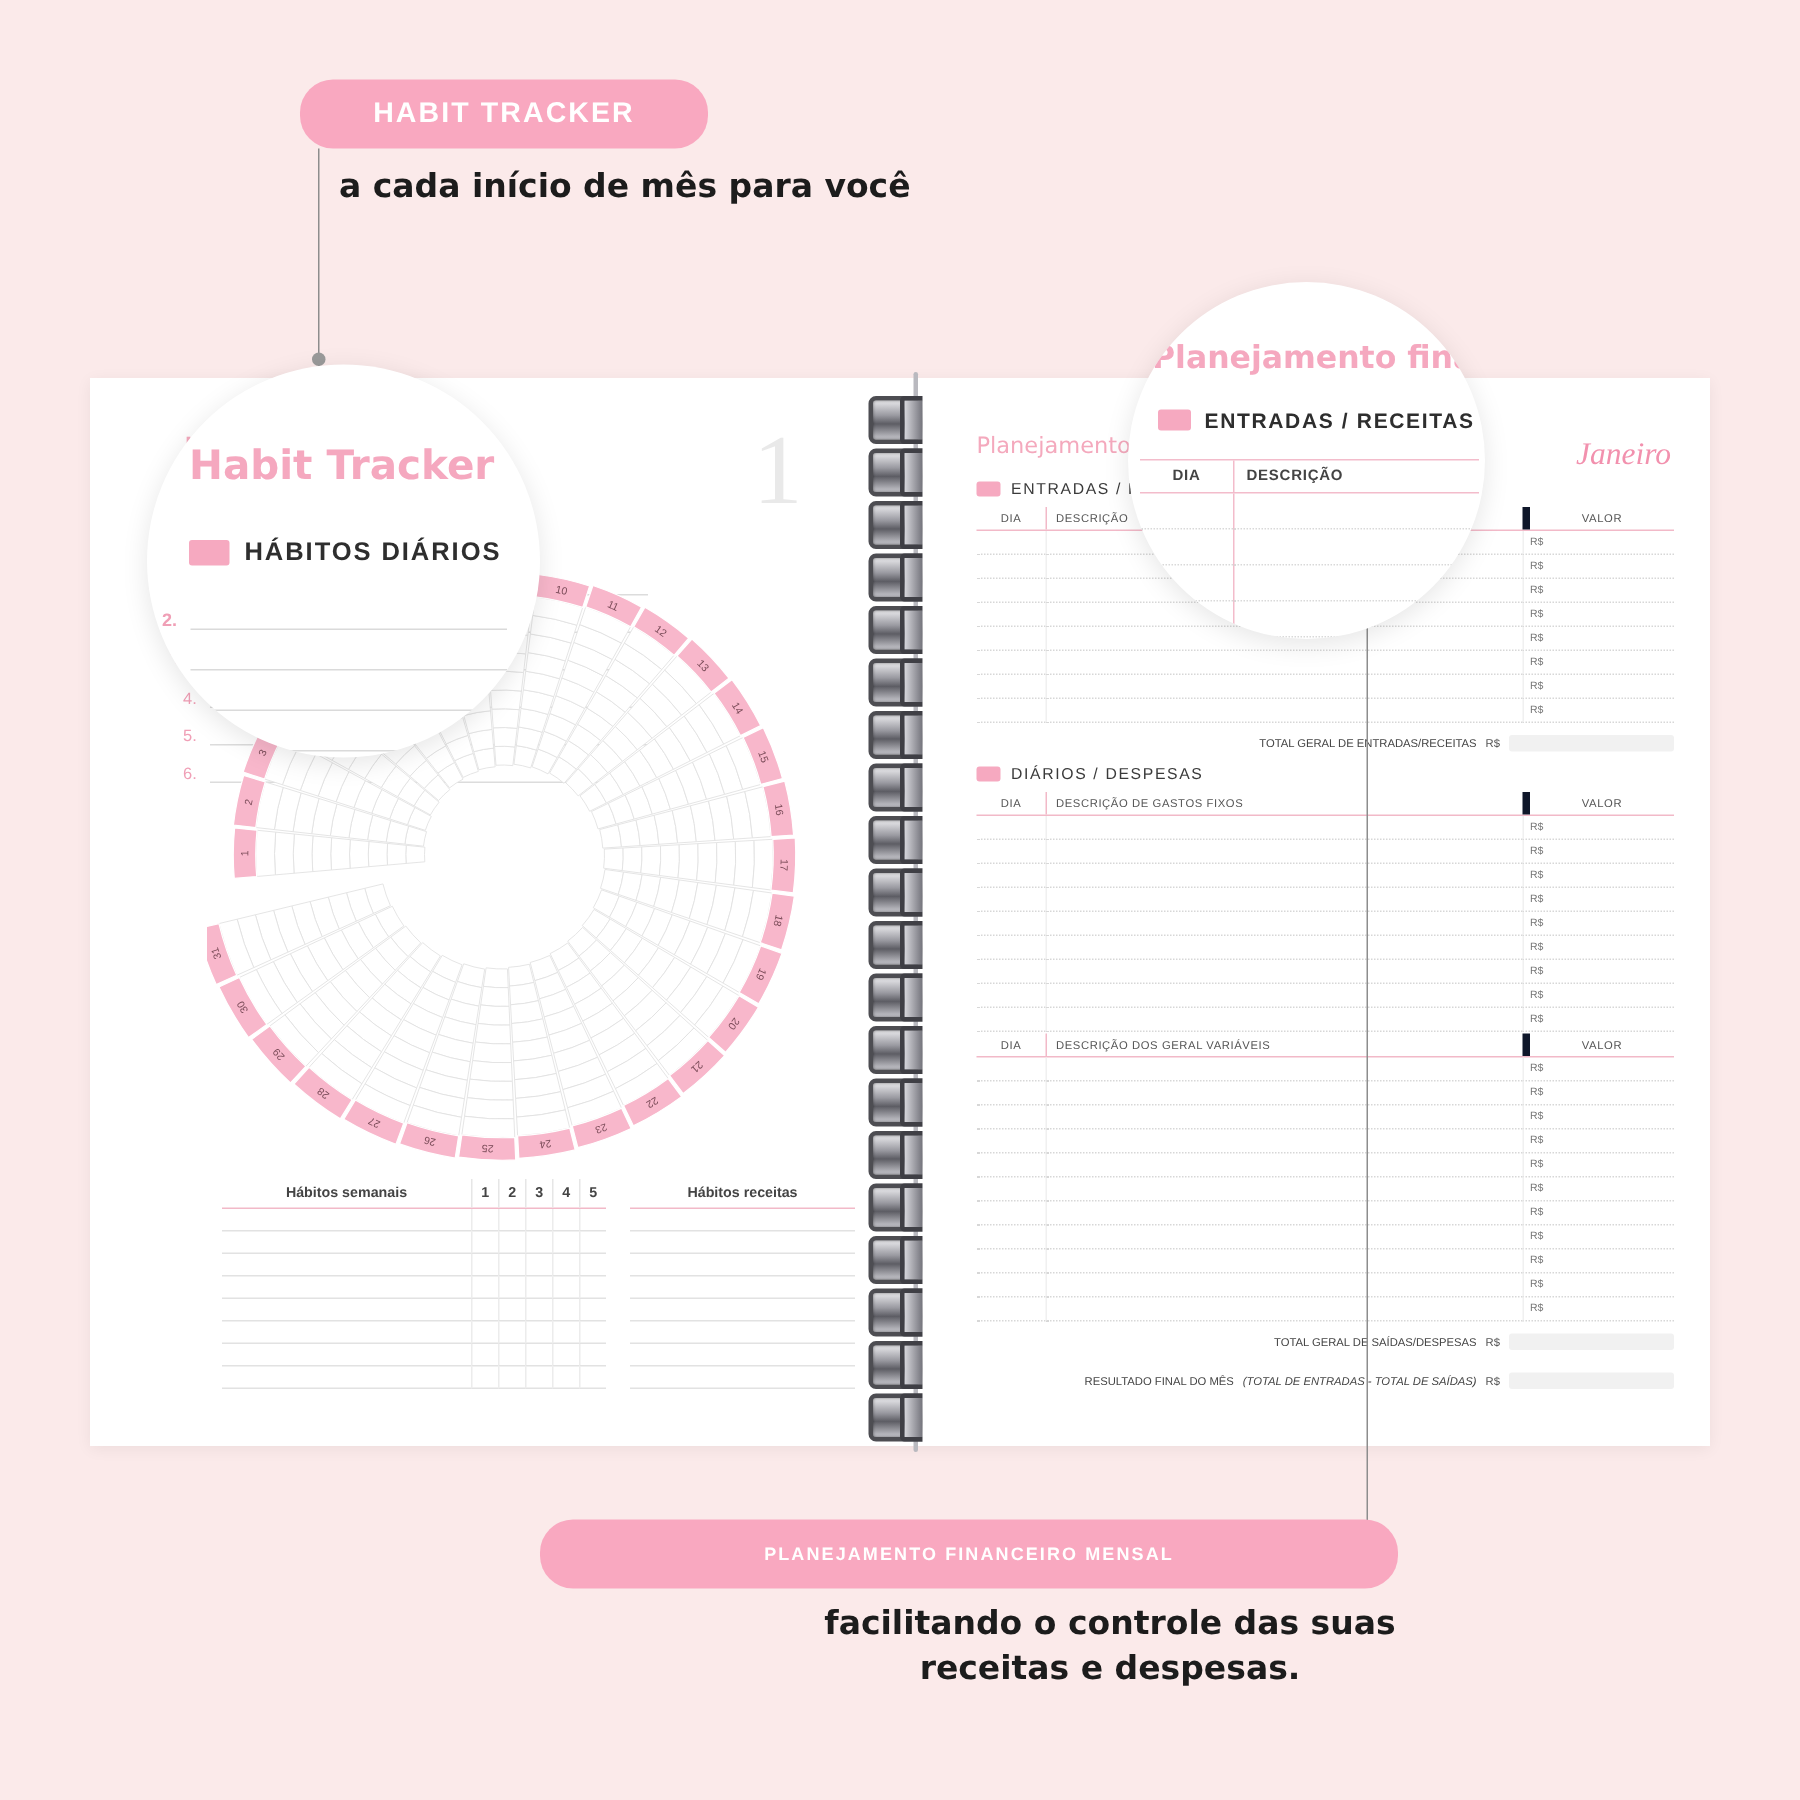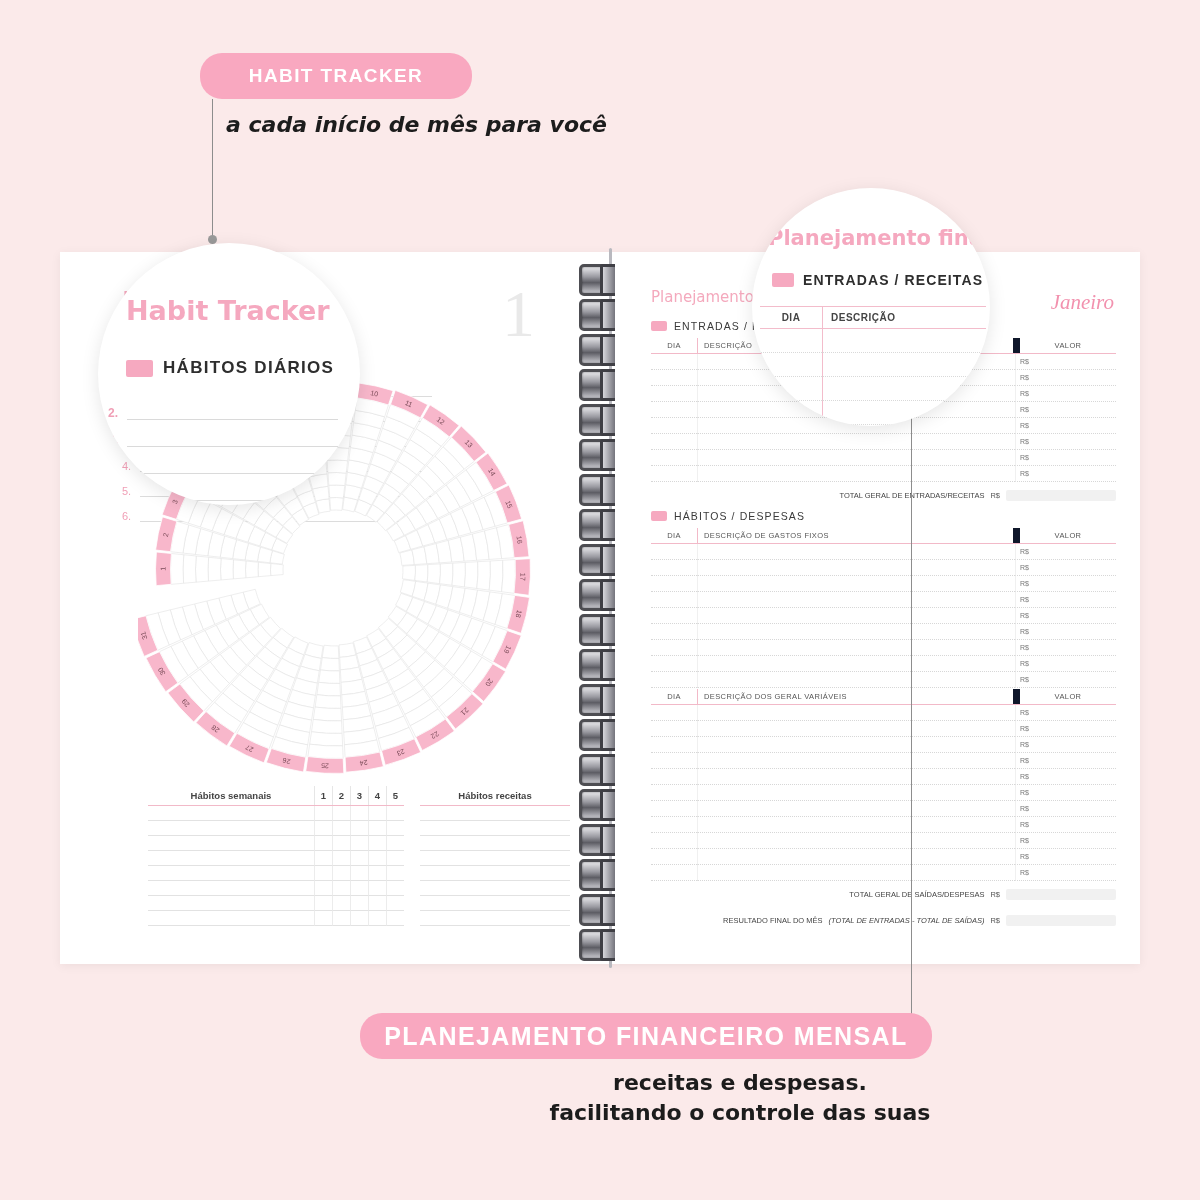--- a/index.html
+++ b/index.html
@@ -84,44 +84,44 @@
   .rp-month{position:absolute;right:26px;top:38px;font-size:21px;color:#f291ae;
             font-family:"Liberation Serif",serif;font-style:italic;}
   .sec-chip{display:flex;align-items:center;gap:7px;position:absolute;}
   .sec-chip .c{width:16px;height:10px;background:#f6a9c0;border-radius:2px;}
   .sec-chip .l{font-size:10.5px;letter-spacing:1.1px;color:#3a3a3a;}
 
   .tbl{position:absolute;left:36px;right:24px;}
   .tbl .th{display:flex;border-bottom:1px solid #f2b9c8;font-size:7.5px;color:#555;letter-spacing:.4px;}
   .tbl .th .dia{width:46px;text-align:center;padding:3px 0;}
   .tbl .th .desc{flex:1;padding:3px 0 3px 6px;border-left:1px solid #f2b9c8;}
-  .tbl .th .val{width:96px;text-align:center;padding:3px 0;border-left:7px solid #0f172a;}
+  .tbl .th .val{width:96px;text-align:center;padding:3px 0;border-left:5px solid #0f172a;}
   .tbl .tr{display:flex;height:16px;}
   .tbl .tr .dia{width:46px;border-bottom:1px dotted #d7d7d7;}
   .tbl .tr .desc{flex:1;border-bottom:1px dotted #d7d7d7;border-left:1px solid #f0f0f0;}
   .tbl .tr .val{width:96px;border-bottom:1px dotted #d7d7d7;border-left:1px solid #f0f0f0;
                 font-size:7px;color:#777;padding-left:4px;line-height:16px;}
 
   .total-row{position:absolute;right:24px;display:flex;align-items:center;gap:6px;
              font-size:7.5px;color:#444;}
   .total-row .rs{font-size:7.5px;color:#555;}
   .total-row .box{width:110px;height:11px;background:#f1f1f1;border-radius:2px;}
   .total-row i{font-style:italic;}
 
   
   .pill{
     position:absolute;border-radius:22px;background:#f9a8c0;color:#fff;
     font-weight:700;letter-spacing:1.4px;display:flex;align-items:center;justify-content:center;
   }
   .pill-top{left:200px;top:53px;width:272px;height:46px;font-size:19px;}
-  .pill-bottom{left:360px;top:1013px;width:572px;height:46px;font-size:25px;}
+  .pill-bottom{left:360px;top:1013px;width:572px;height:46px;font-size:12px;}
 
   .blurb{position:absolute;color:#1c1c1c;font-weight:700;font-size:22px;line-height:1.35;
          font-family:"DejaVu Sans",sans-serif;}
-  .blurb-top{left:226px;top:110px;width:640px;font-style:italic;}
+  .blurb-top{left:226px;top:110px;width:640px;}
   .blurb-bottom{left:420px;top:1068px;width:640px;text-align:center;}
 
   .leader{position:absolute;background:#8d8d8d;width:1px;}
   .dot{position:absolute;width:9px;height:9px;border-radius:50%;background:#9a9a9a;}
 
   .bubble{
     position:absolute;border-radius:50%;background:#fff;overflow:hidden;
     box-shadow:0 4px 18px rgba(0,0,0,.10);
     font-weight:bold;
   }
@@ -741,21 +741,21 @@
       </div>
 
       <div class="total-row" style="top:238px;">
         <span>TOTAL GERAL DE ENTRADAS/RECEITAS</span>
         <span class="rs">R$</span>
         <span class="box"></span>
       </div>
 
       <div class="sec-chip" style="left:36px;top:258px;">
         <span class="c"></span>
-        <span class="l">HÁBITOS / DESPESAS</span>
+        <span class="l">DIÁRIOS / DESPESAS</span>
       </div>
 
       <div class="tbl" style="top:276px;">
         <div class="th">
           <div class="dia">DIA</div>
           <div class="desc">DESCRIÇÃO DE GASTOS FIXOS</div>
           <div class="val">VALOR</div>
         </div>
         <div id="fixed-rows">
             <div class="tr">
@@ -953,17 +953,17 @@
     </div>
   </div>
 
   <div class="pill pill-top">HABIT TRACKER</div>
   <div class="blurb blurb-top">
     <div>a cada início de mês para você</div>
   </div>
 
   <div class="pill pill-bottom">PLANEJAMENTO FINANCEIRO MENSAL</div>
   <div class="blurb blurb-bottom">
+    <div>facilitando o controle das suas</div>
     <div>receitas e despesas.</div>
-    <div>facilitando o controle das suas</div>
   </div>
 
 </div>
 
 </body></html>

